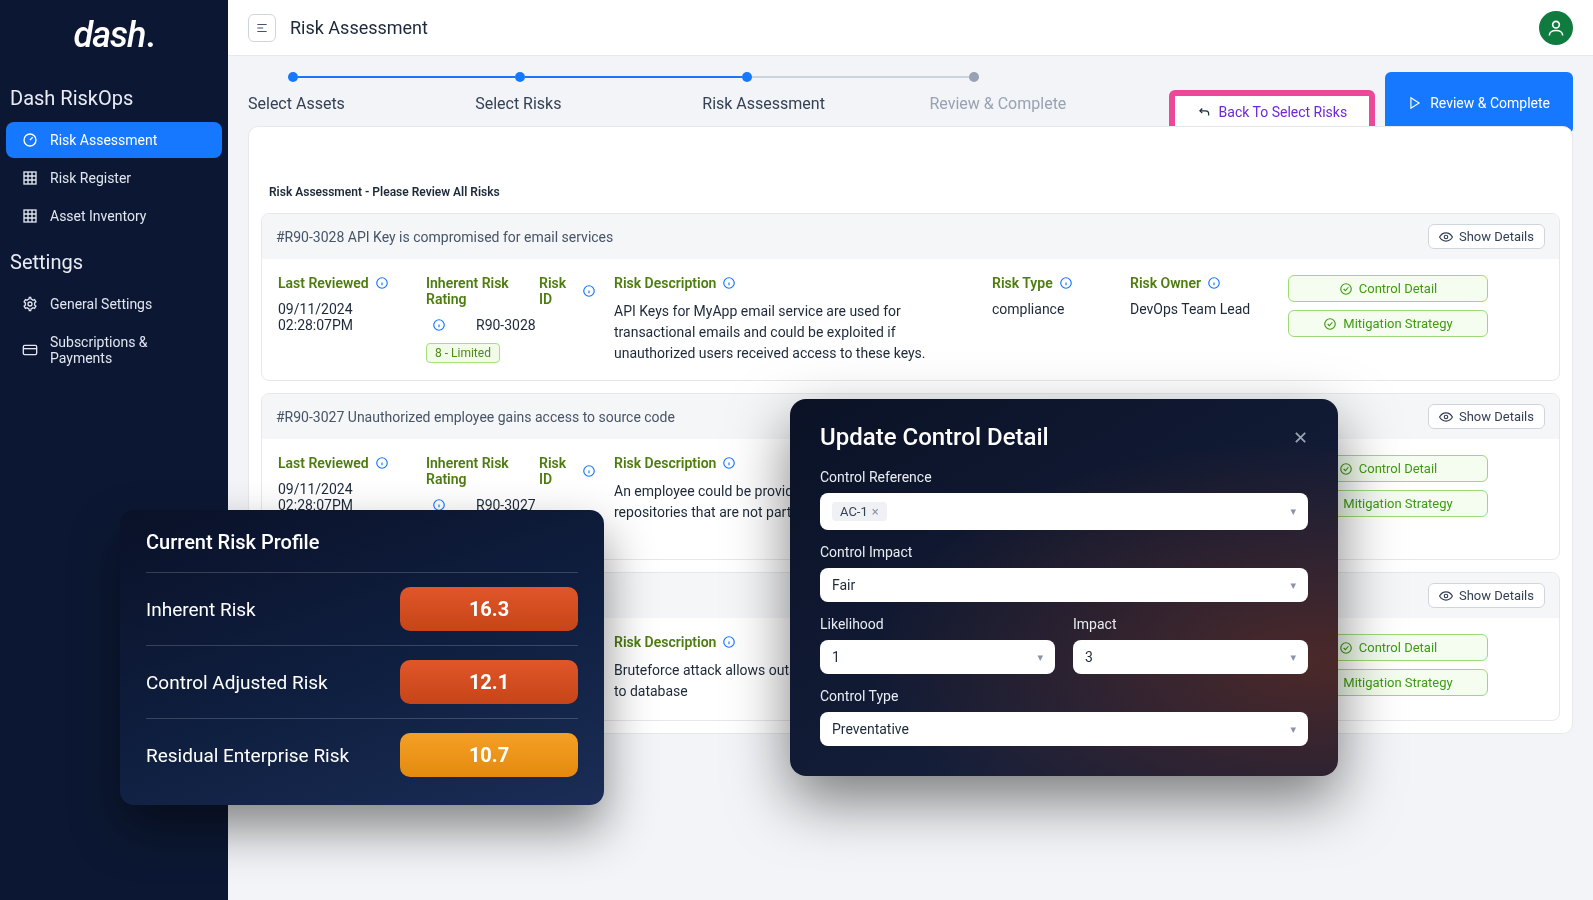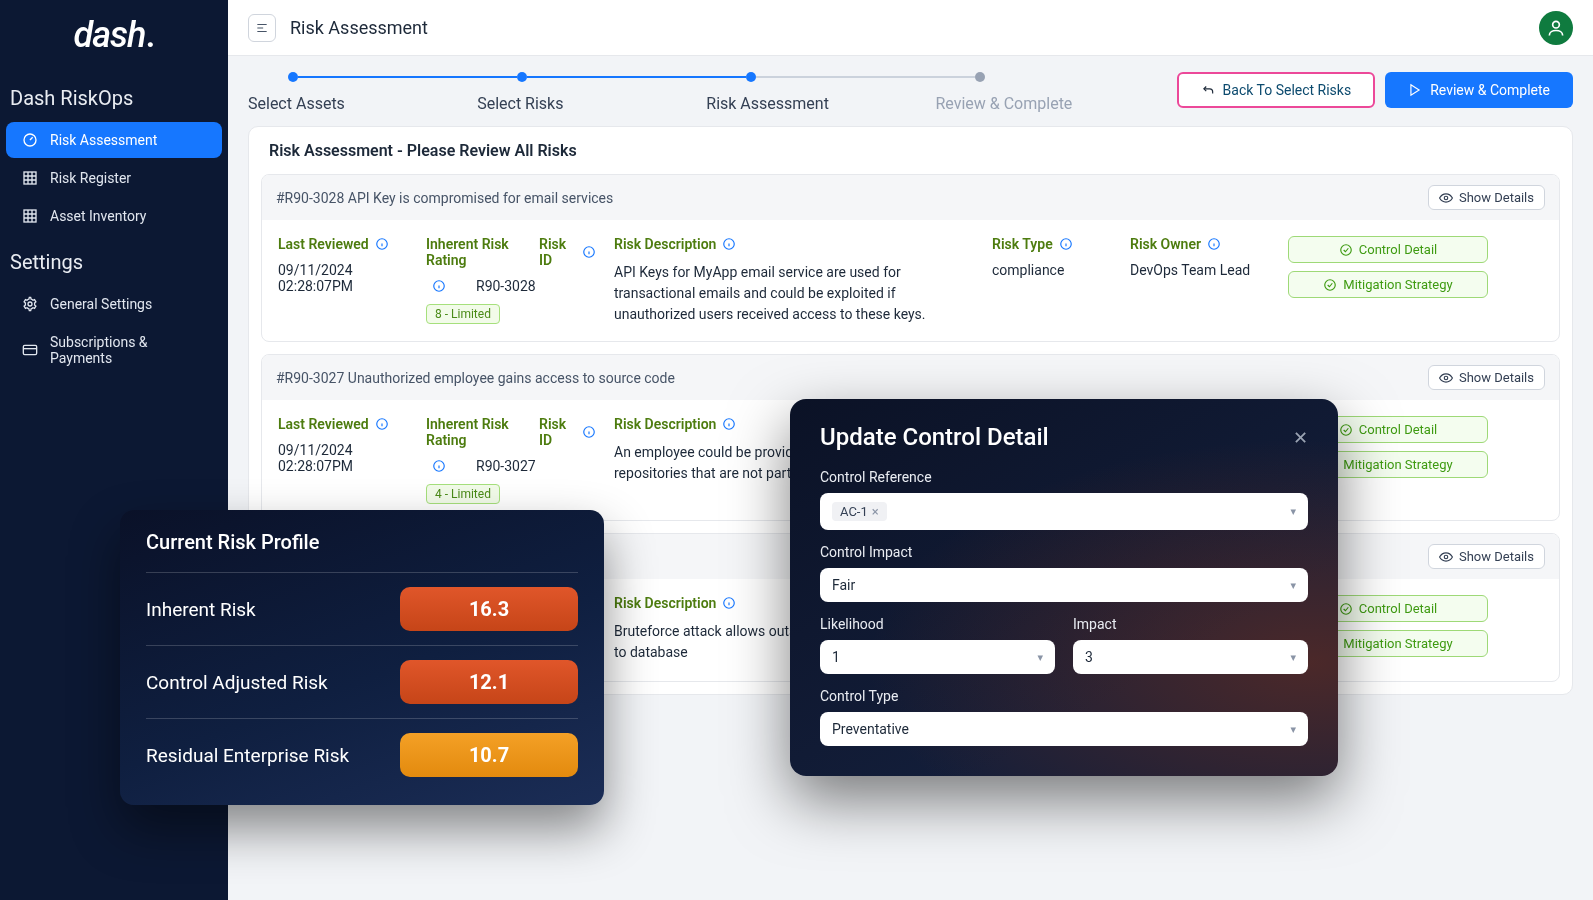--- a/index.html
+++ b/index.html
@@ -22,27 +22,27 @@
 .steps { flex:1; display:flex; align-items:flex-start; padding-top:6px;}
 .step { flex:1; position:relative; text-align:left;}
 .step-dot { width:10px; height:10px; border-radius:50%; background:#1677ff; margin-left:40px; position:relative; z-index:2;}
 .step-dot.inactive { background:#98a2b3;}
 .step-line { position:absolute; top:4px; left:50px; right:-40px; height:2px; background:#1677ff; z-index:1;}
 .step-line.inactive { background:#cbd2dc;}
 .step-label { margin-top:12px; font-size:16px; color:#344054;}
 .step-label.inactive { color:#98a2b3;}
 .actions { display:flex; gap:10px; padding-top:6px;}
 .btn { border-radius:6px; padding:8px 22px; font-size:14px; cursor:pointer; display:flex; align-items:center; gap:8px; border:1px solid transparent;}
-.btn-outline { background:#fff; border:2px solid #ec4899; color:#0c4a6e;}
+.btn-outline { background:#fff; border:6px solid #ec4899; color:#6d28d9;margin-top:18px;}
 .btn-primary { background:#1677ff; color:#fff;}
 
 .content { position:absolute; left: 228px; top: 116px; right:0; bottom:0; padding: 0 20px 20px; overflow:auto;}
 .card { background:#fff; border-radius:10px; margin-top:10px; border:1px solid #e6e8ec;}
 .card-head { display:flex; align-items:center; justify-content:space-between; padding: 14px 20px;}
-.card-title { font-size:16px; font-weight:600; color:#1d2939;}
+.card-title { font-size:12px; font-weight:600; color:#1d2939;margin-top:44px;}
 .search-wrap { display:flex; gap:6px; align-items:center;}
 .search-input { border:1px solid #d0d5dd; border-radius:6px; padding:6px 10px; font-size:14px; width:220px; color:#667085;}
 .count { font-size:13px; color:#667085; position:relative; left:-56px;}
 .icon-btn { width:30px; height:30px; border:1px solid #d0d5dd; border-radius:6px; background:#fff; display:flex; align-items:center; justify-content:center; cursor:pointer;}
 
 .risk-block { margin: 0 12px 12px; border:1px solid #e6e8ec; border-radius:8px; overflow:hidden;}
 .risk-head { background:#f5f6f8; padding:10px 14px; display:flex; align-items:center; justify-content:space-between; font-size:14px; color:#475467;}
 .show-details { background:#fff; border:1px solid #d0d5dd; border-radius:6px; padding:4px 10px; font-size:13px; color:#344054; display:flex; align-items:center; gap:6px; cursor:pointer;}
 .risk-body { padding:16px; display:grid; grid-template-columns: 130px 170px 360px 120px 140px 200px; gap:18px; font-size:14px; color:#1d2939;}
 .col-h { font-weight:600; color:#4d7c0f; display:flex; align-items:center; gap:6px; margin-bottom:10px;}

